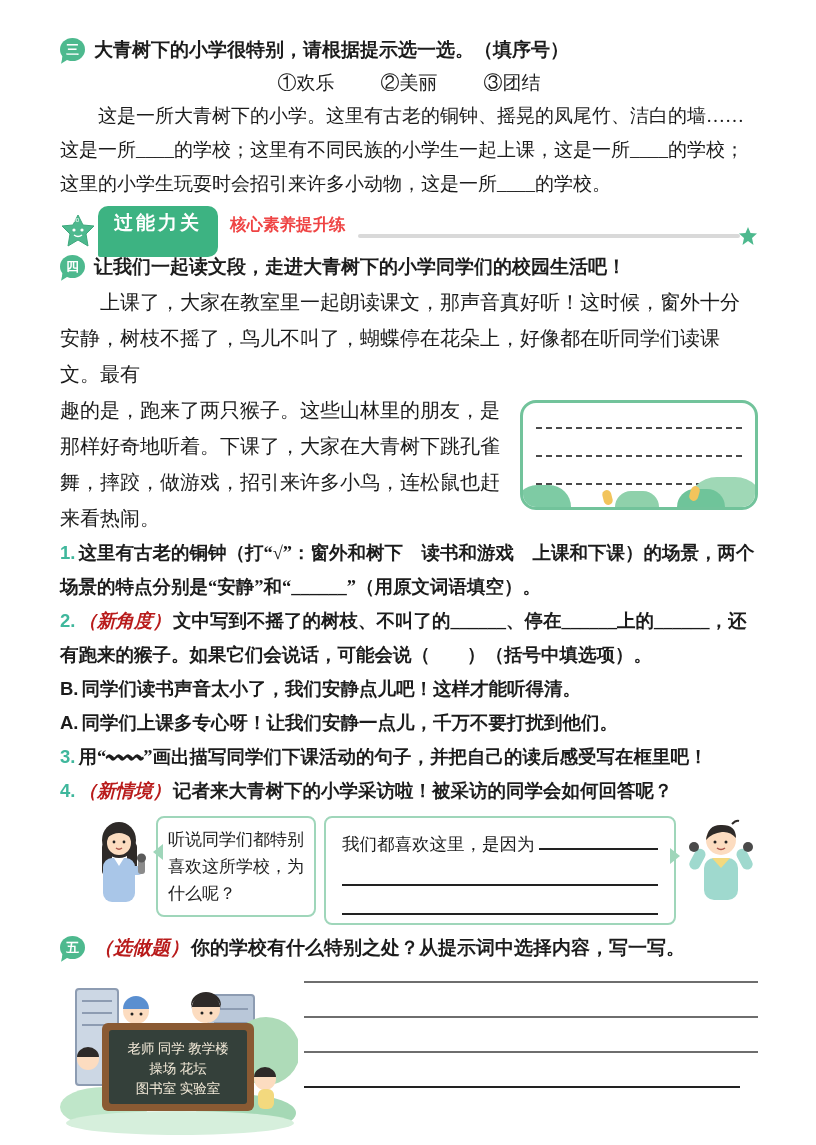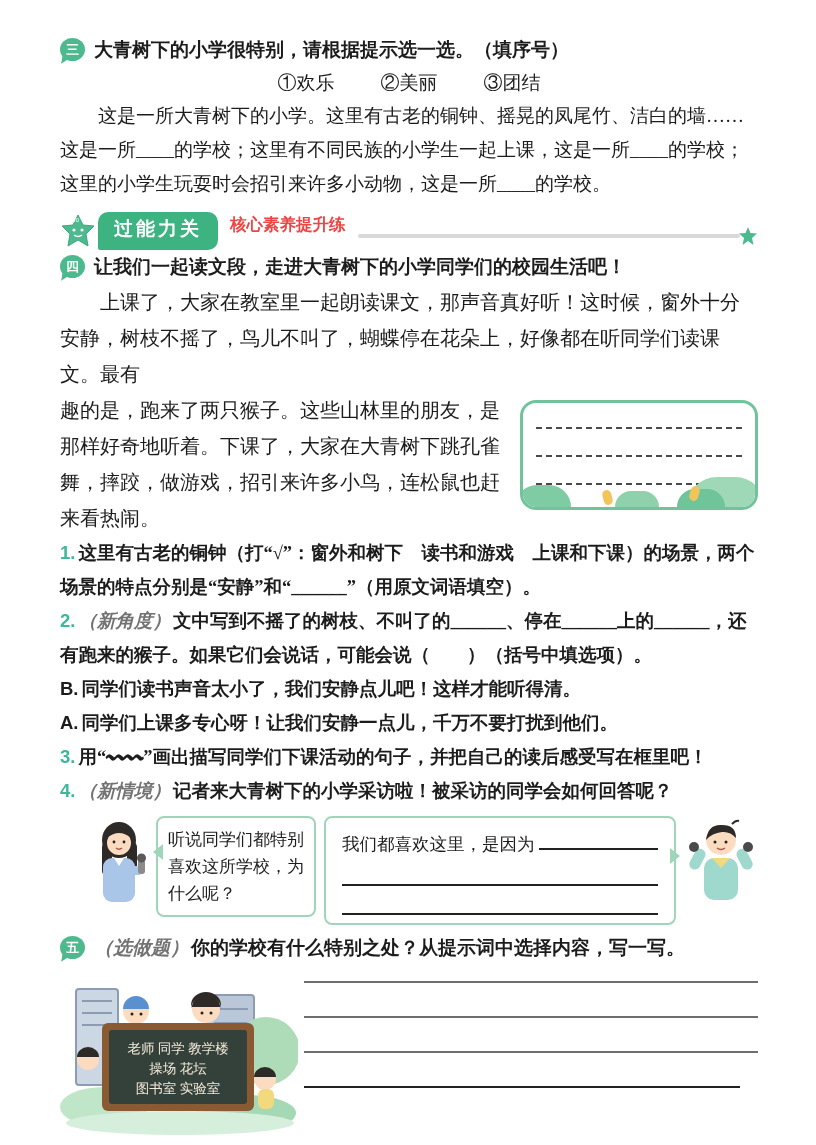--- a/index.html
+++ b/index.html
@@ -14,37 +14,37 @@
   .sec-icon::after{content:"";position:absolute;left:2px;bottom:-4px;width:0;height:0;
             border:5px solid transparent;border-top-color:#4db98e;border-left-color:#4db98e;transform:rotate(12deg);}
   .sec-title{font-family:"Liberation Sans","DejaVu Sans",sans-serif;font-weight:700;font-size:19px;line-height:27px;}
   
   .options-row{display:flex;justify-content:center;gap:46px;font-size:19px;margin:6px 0 2px 0;line-height:28px;}
   .para{font-size:19px;line-height:34px;text-indent:2em;margin-top:2px;}
   
   .banner{display:flex;align-items:center;margin-top:10px;height:40px;}
   .mascot{width:36px;height:36px;margin-right:2px;flex:0 0 auto;}
   .badge{background:#3db382;color:#fff;font-family:"Liberation Sans",sans-serif;font-weight:700;
-         font-size:19px;letter-spacing:3px;padding:4px 16px 8px;border-radius:10px 10px 10px 2px;}
+         font-size:19px;letter-spacing:3px;padding:4px 16px 21px;border-radius:10px 10px 10px 2px;}
   .banner-sub{font-family:"Liberation Sans",sans-serif;font-weight:700;font-size:16.5px;color:#ef4444;
          margin:0 12px 12px 12px;white-space:nowrap;}
   .banner-line{flex:1;height:4px;background:#d9d9d9;border-radius:2px;margin-top:10px;}
   .banner-star{width:20px;height:20px;margin:10px 0 0 -2px;flex:0 0 auto;}
   
   .passage{font-size:20px;line-height:36px;margin-top:4px;}
   .passage-p1{text-indent:2em;}
   .answer-box{float:right;width:232px;height:104px;border:3px solid #72c39b;border-radius:16px;
               margin:8px 0 4px 14px;position:relative;background:#fff;overflow:hidden;}
   .dash-line{position:absolute;left:13px;right:13px;height:0;border-top:2px dashed #4a4a4a;}
   .bush{position:absolute;border-radius:40px 40px 0 0;}
   .leaf-y{position:absolute;width:9px;height:15px;background:#f2c45c;border-radius:5px;}
   
   .q{font-size:18.5px;line-height:34px;font-weight:600;}
   .q-num{color:#3fb79c;font-family:"Liberation Sans",sans-serif;font-weight:700;margin-right:3px;}
-  .q-tag{color:#737373;font-style:italic;font-weight:600;margin-right:2px;}
+  .q-tag{color:#b91c1c;font-style:italic;font-weight:600;margin-right:2px;}
   .choice{font-size:18.5px;line-height:34px;font-weight:600;}
   .choice-label{font-family:"Liberation Sans",sans-serif;margin-right:3px;font-weight:600;}
   
   .interview{display:flex;align-items:flex-start;gap:8px;margin-top:8px;padding-left:30px;height:106px;}
   .figure{flex:0 0 auto;}
   .bubble{border:2px solid #9fd6ba;border-radius:8px;position:relative;background:#fff;box-sizing:border-box;}
   .bubble-left{width:160px;padding:8px 10px;font-size:17px;line-height:27px;}
   .bubble-left::before{content:"";position:absolute;left:-13px;top:26px;border:8px solid transparent;
         border-right:10px solid #9fd6ba;}
   .bubble-right{flex:1;padding:10px 16px 8px;min-height:98px;}

